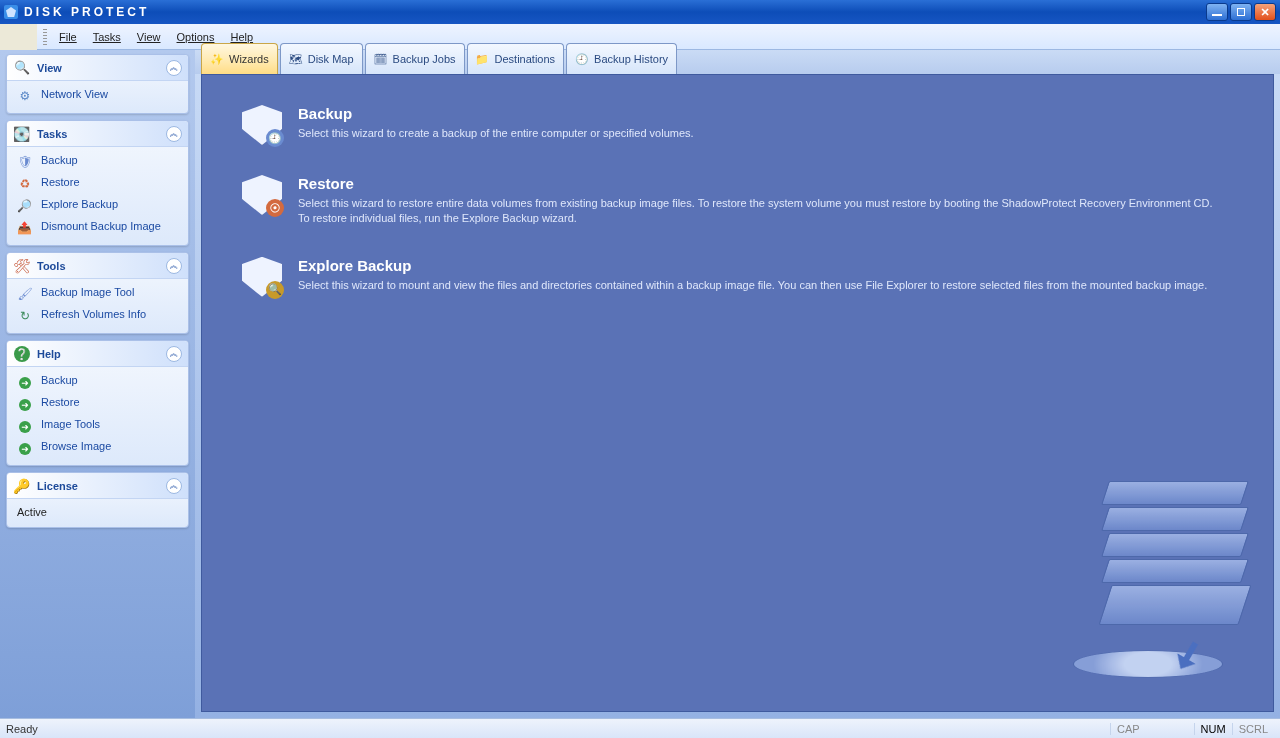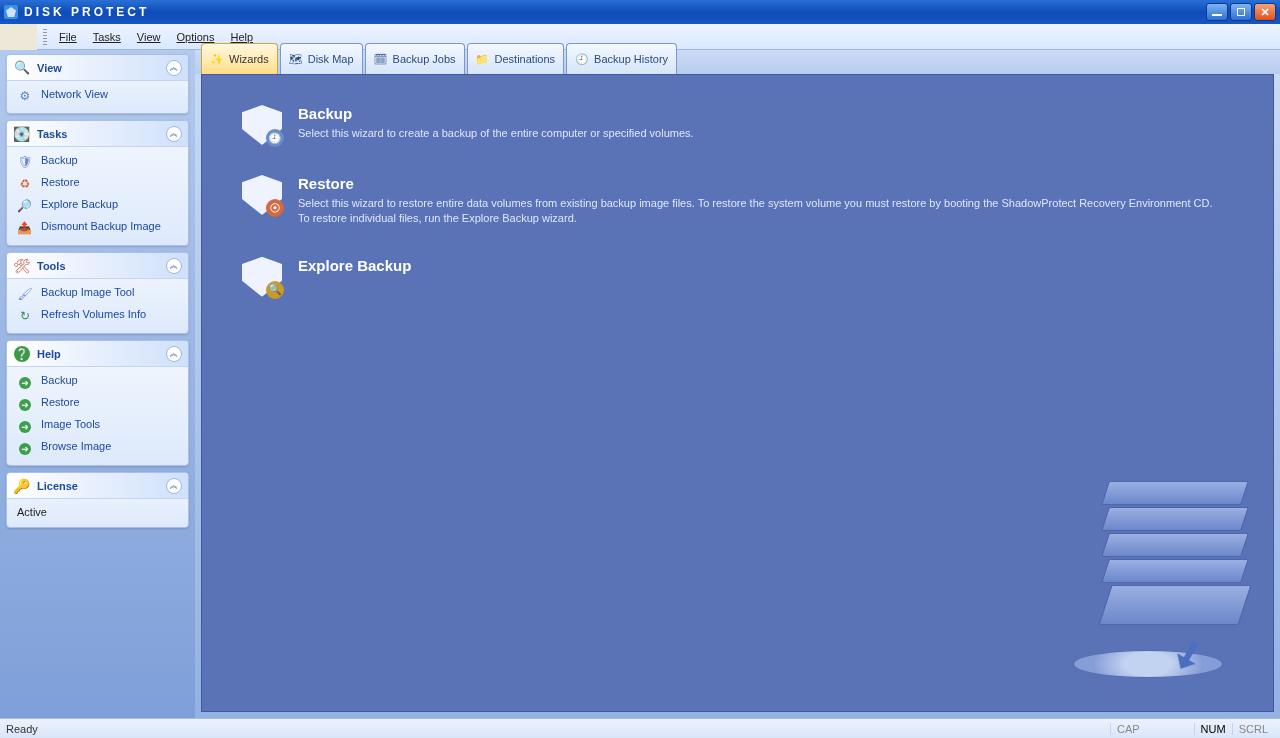--- a/index.html
+++ b/index.html
@@ -273,20 +273,21 @@
             <p>Select this wizard to restore entire data volumes from existing backup image files.  To restore the system volume you must restore by booting the ShadowProtect Recovery Environment CD.  To restore individual files, run the Explore Backup wizard.</p>
           </div>
         </div>
         <div class="wizard">
           <div class="wicon">
               <div class="shield"></div>
               <div class="badge" style="background:#c79a2a">🔍</div>
             </div>
           <div>
             <h3>Explore Backup</h3>
+            <p>Select this wizard to mount and view the files and directories contained within a backup image file.  You can then use File Explorer to restore selected files from the mounted backup image.</p>
           </div>
         </div>
       </div>
 
       <div class="deco">
         <div class="stack">
           <div class="layer l1"></div>
             <div class="layer l2"></div>
             <div class="layer l3"></div>
             <div class="layer l4"></div>

